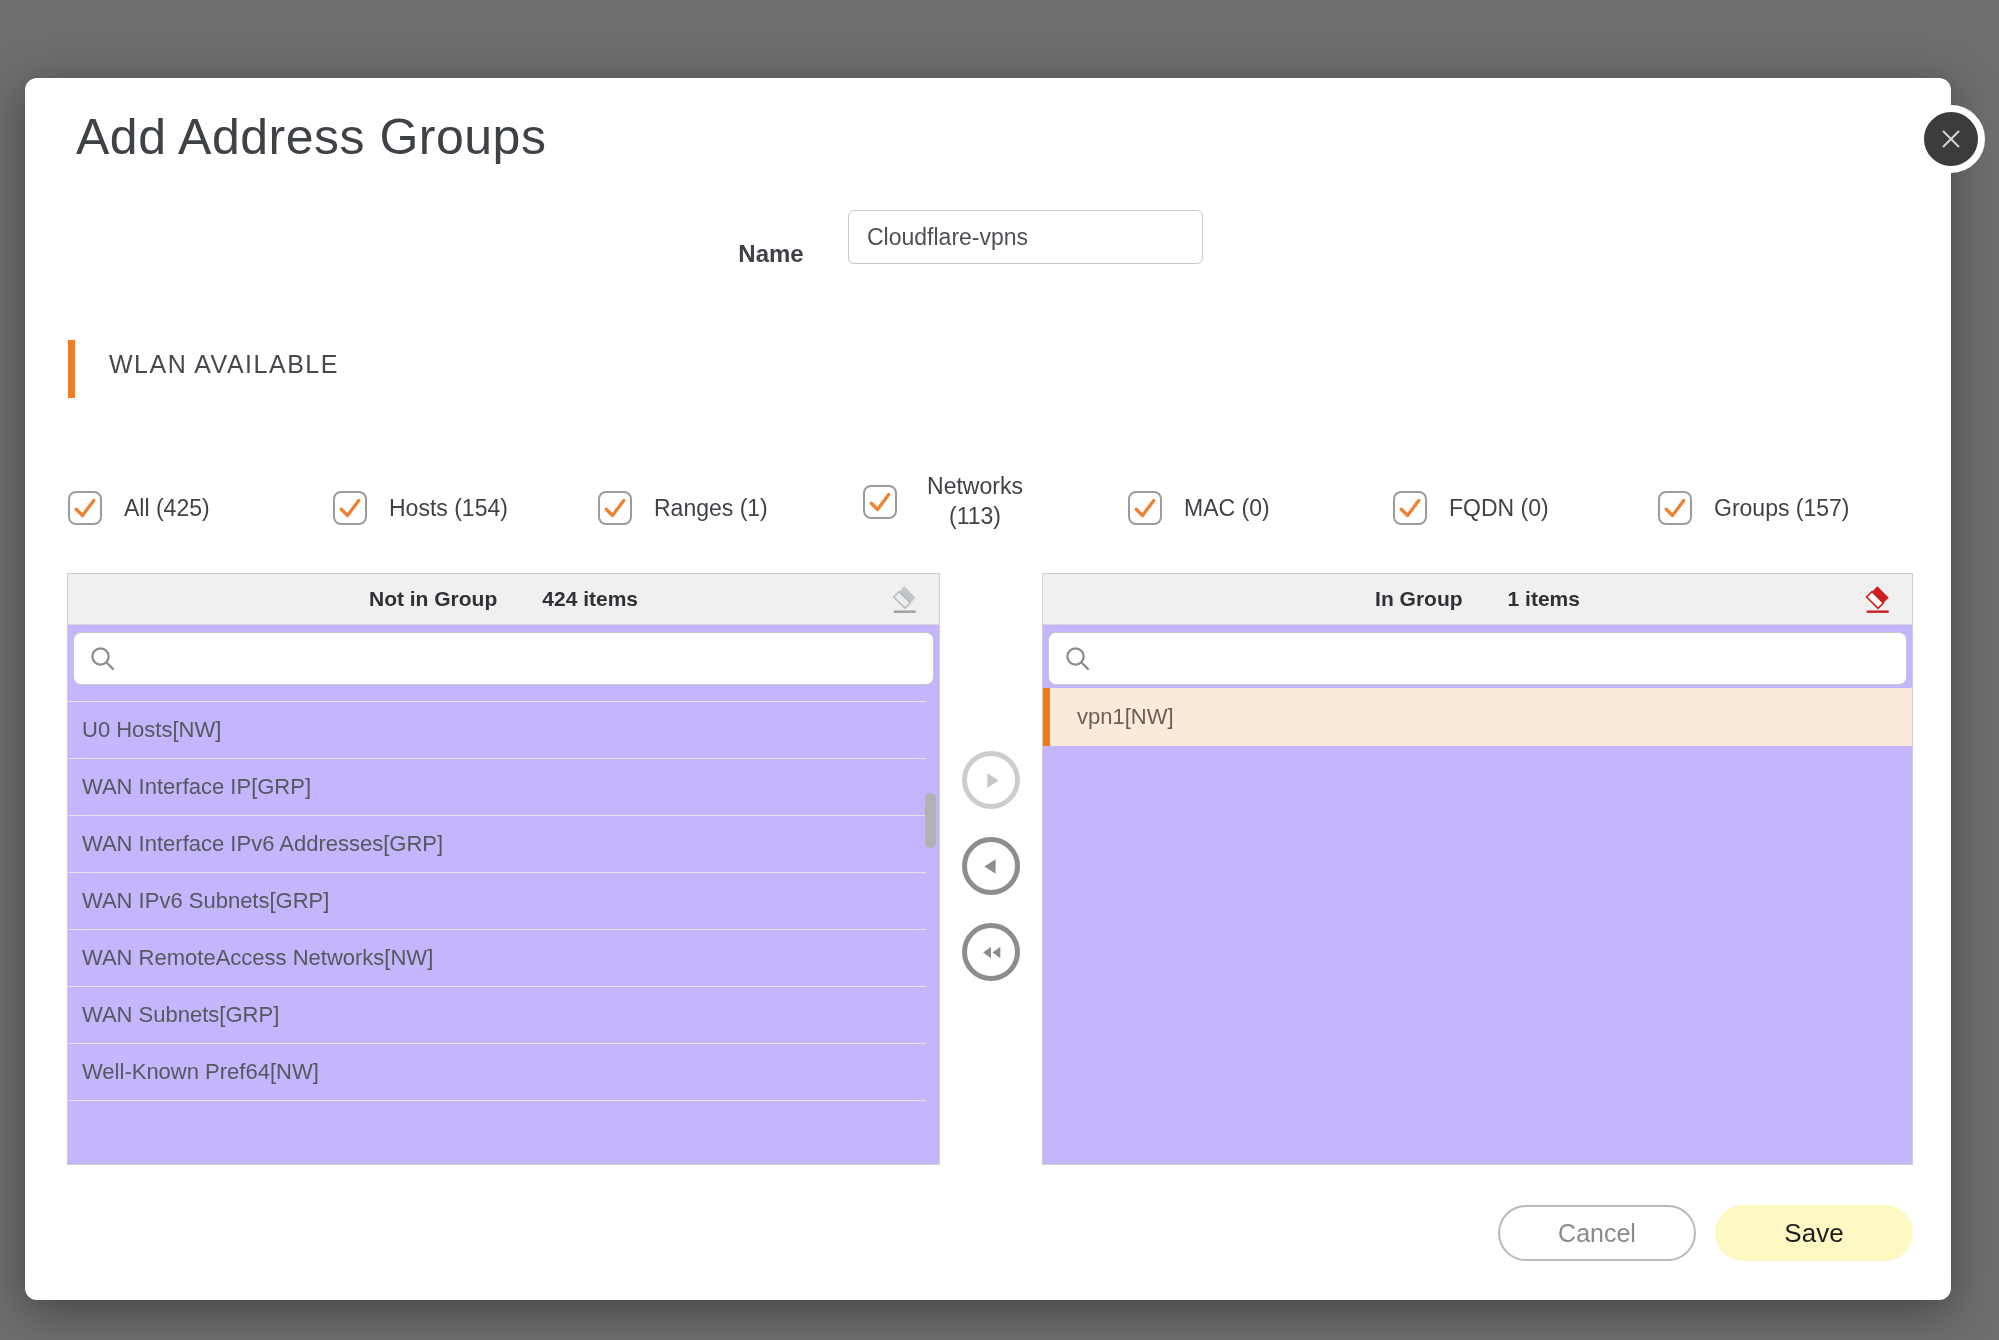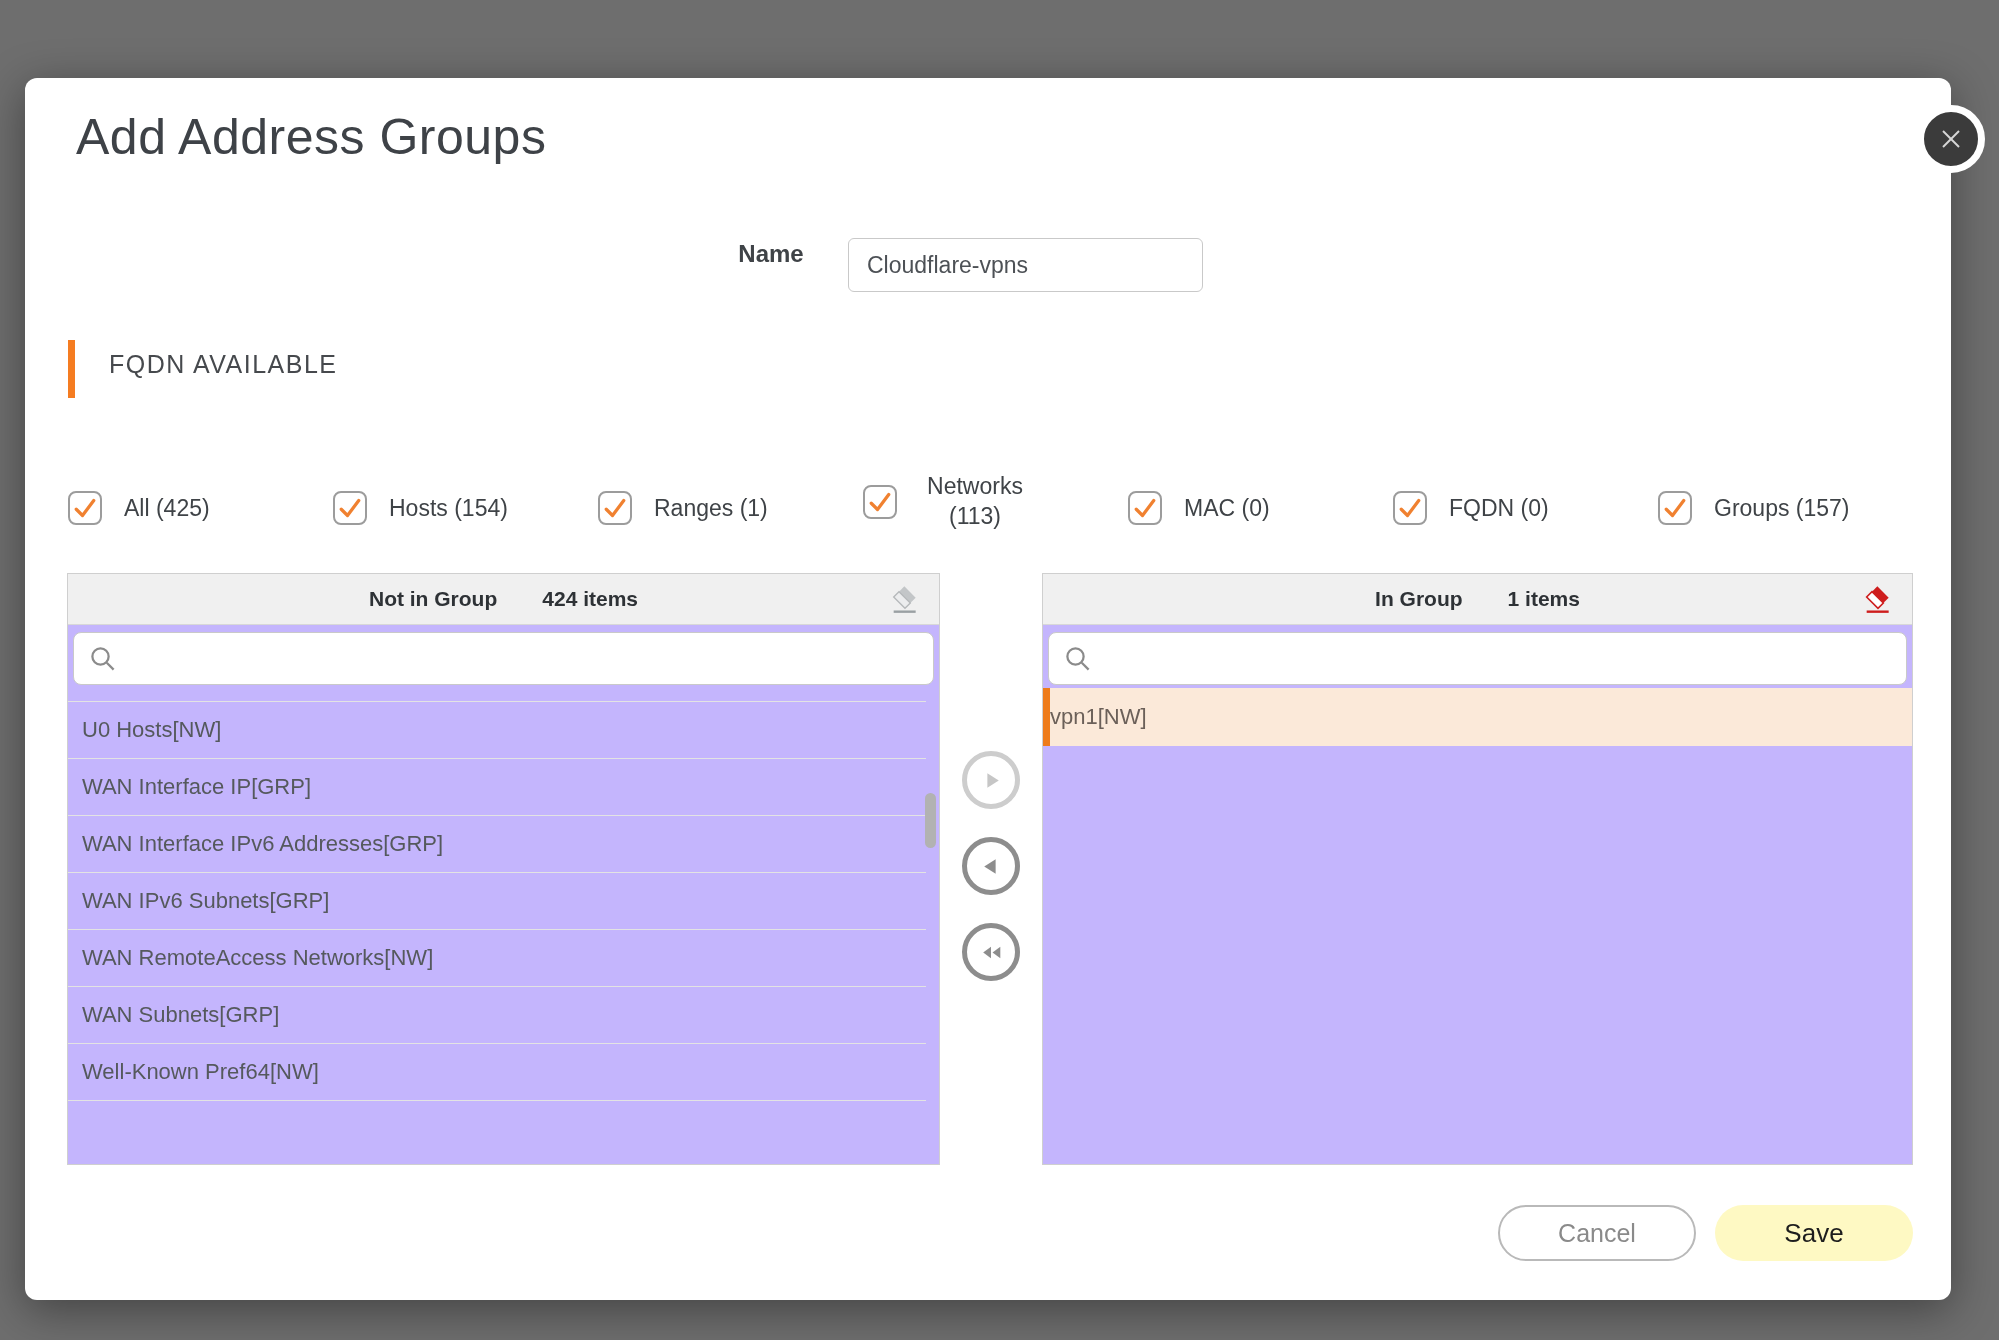--- a/index.html
+++ b/index.html
@@ -24,21 +24,21 @@
   }
   .modal-title{
     position:absolute;left:51px;top:30px;
     font-size:50px;font-weight:500;color:#3e4247;letter-spacing:0.5px;
   }
   .name-label{
     position:absolute;left:681px;top:162px;width:130px;
     text-align:center;font-size:24px;font-weight:700;color:#3f4347;
   }
   .name-input{
-    position:absolute;left:823px;top:160px;width:355px;height:54px;
+    position:absolute;left:823px;top:132px;width:355px;height:54px;
     border:1px solid #c9c9c9;border-radius:6px;
     font-size:23px;color:#4d5156;padding:0 18px;box-sizing:border-box;
     font-family:"Liberation Sans", sans-serif;outline:none;background:#fff;
   }
   .section-bar{position:absolute;left:43px;top:262px;width:7px;height:58px;background:#F57C21;}
   .section-heading{
     position:absolute;left:84px;top:272px;
     font-size:25px;color:#46494d;letter-spacing:1.5px;
   }
   .filters{
@@ -88,21 +88,21 @@
     padding-left:14px;font-size:22px;color:#55595d;cursor:pointer;
     white-space:nowrap;overflow:hidden;
   }
   .scroll-thumb{
     position:absolute;right:3px;top:105px;width:11px;height:55px;
     border-radius:6px;background:#b2b2b2;cursor:pointer;
   }
   .selected-row{
     height:58px;box-sizing:border-box;display:flex;align-items:center;
     background:#fbe9d9;border-left:7px solid #ee7c1b;
-    padding-left:0;font-size:22px;color:#6b6059;cursor:pointer;
+    padding-left:27px;font-size:22px;color:#6b6059;cursor:pointer;
   }
   .transfer{
     position:absolute;left:937px;top:673px;
     display:flex;flex-direction:column;gap:28px;
   }
   .transfer-btn{
     width:58px;height:58px;box-sizing:border-box;border-radius:50%;
     background:#fff;border:5px solid #8d8d8d;padding:0;
     display:flex;align-items:center;justify-content:center;cursor:pointer;
   }
@@ -125,21 +125,21 @@
       <line x1="21" y1="5" x2="5" y2="21" stroke="#d6d6d6" stroke-width="2"></line>
     </svg>
   </button>
 
   <div class="modal-title">Add Address Groups</div>
 
   <div class="name-label">Name</div>
   <input class="name-input" type="text" value="Cloudflare-vpns" style="">
 
   <div class="section-bar"></div>
-  <div class="section-heading">FQDN AVAILABLE</div>
+  <div class="section-heading">WLAN AVAILABLE</div>
 
   <div class="filters">
     <div class="filter-item">
       <span class="checkbox">
         <svg width="30" height="30" viewBox="0 0 24 24">
           <polyline points="5,13 10,18 19,6" fill="none" stroke="#F08130" stroke-width="2.6" stroke-linecap="round" stroke-linejoin="round"></polyline>
         </svg>
       </span>
       <span class="filter-label">All (425)</span>
     </div>

